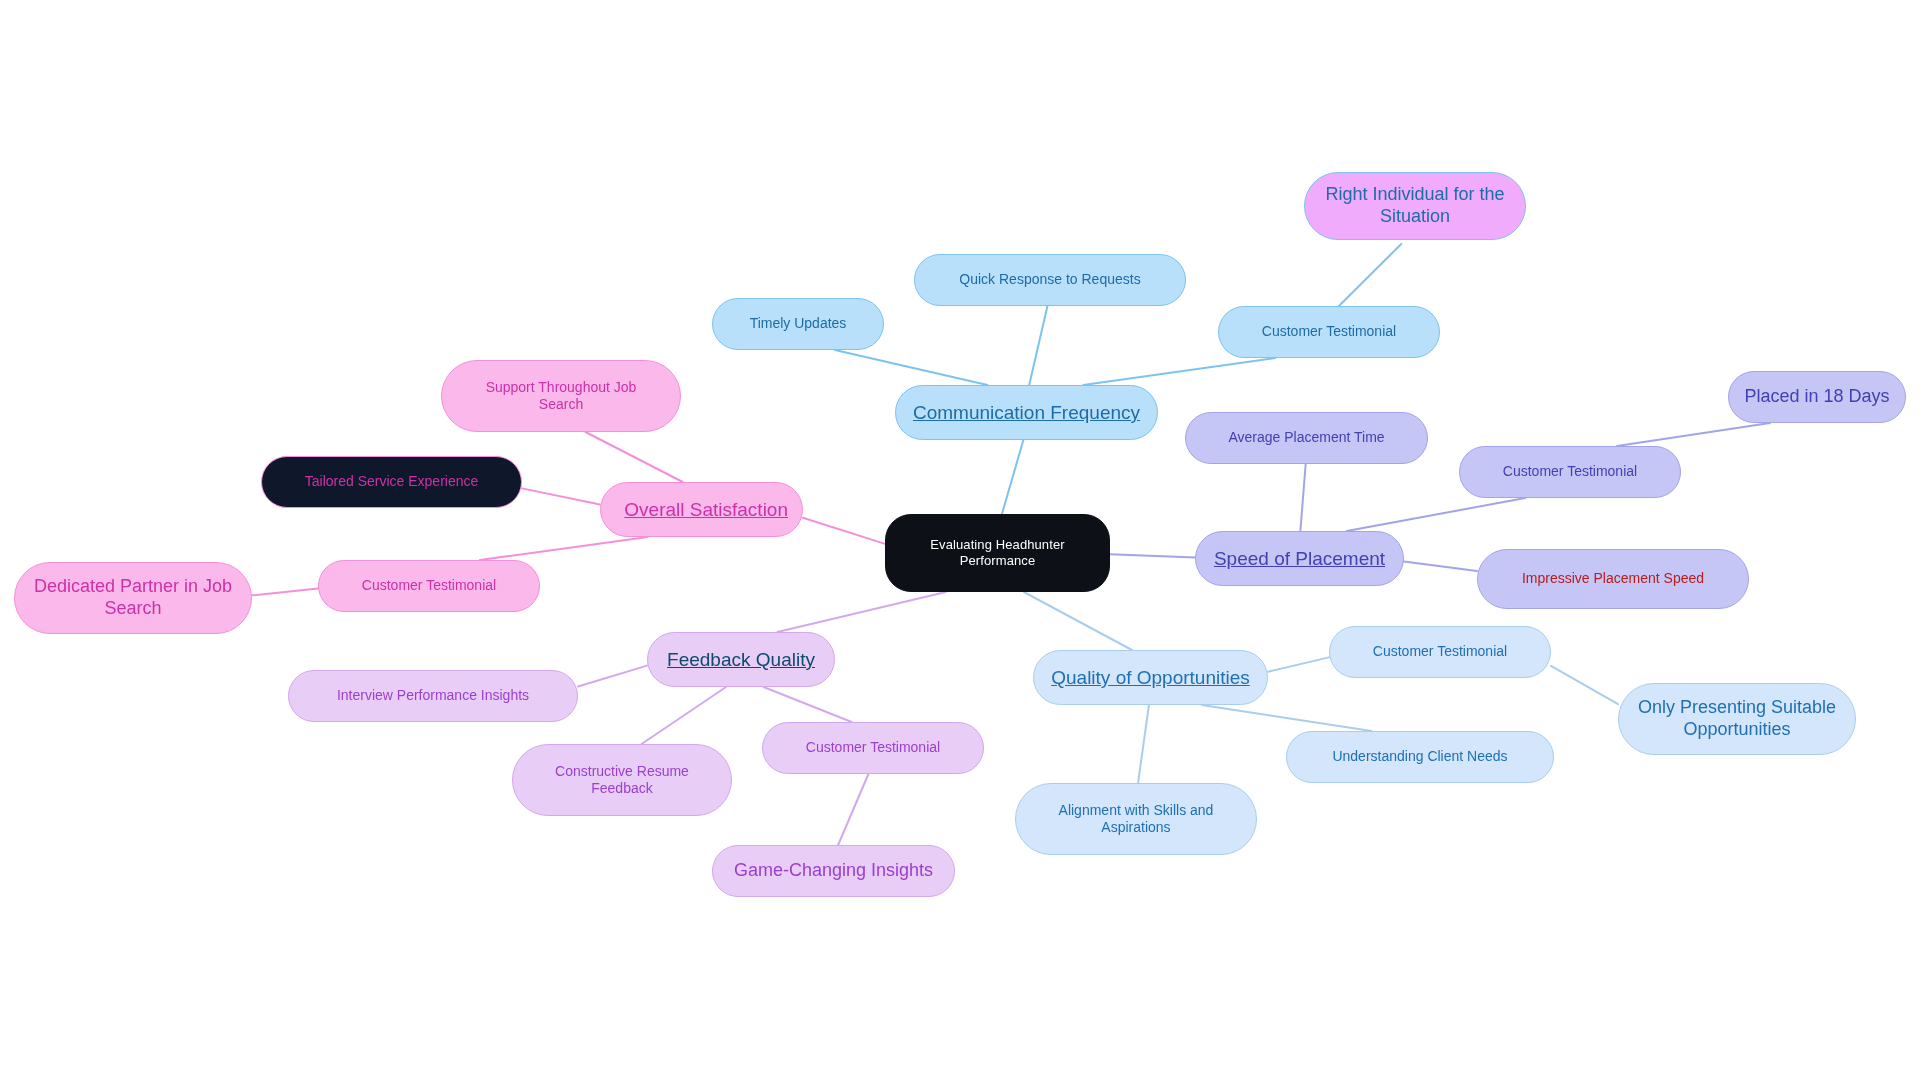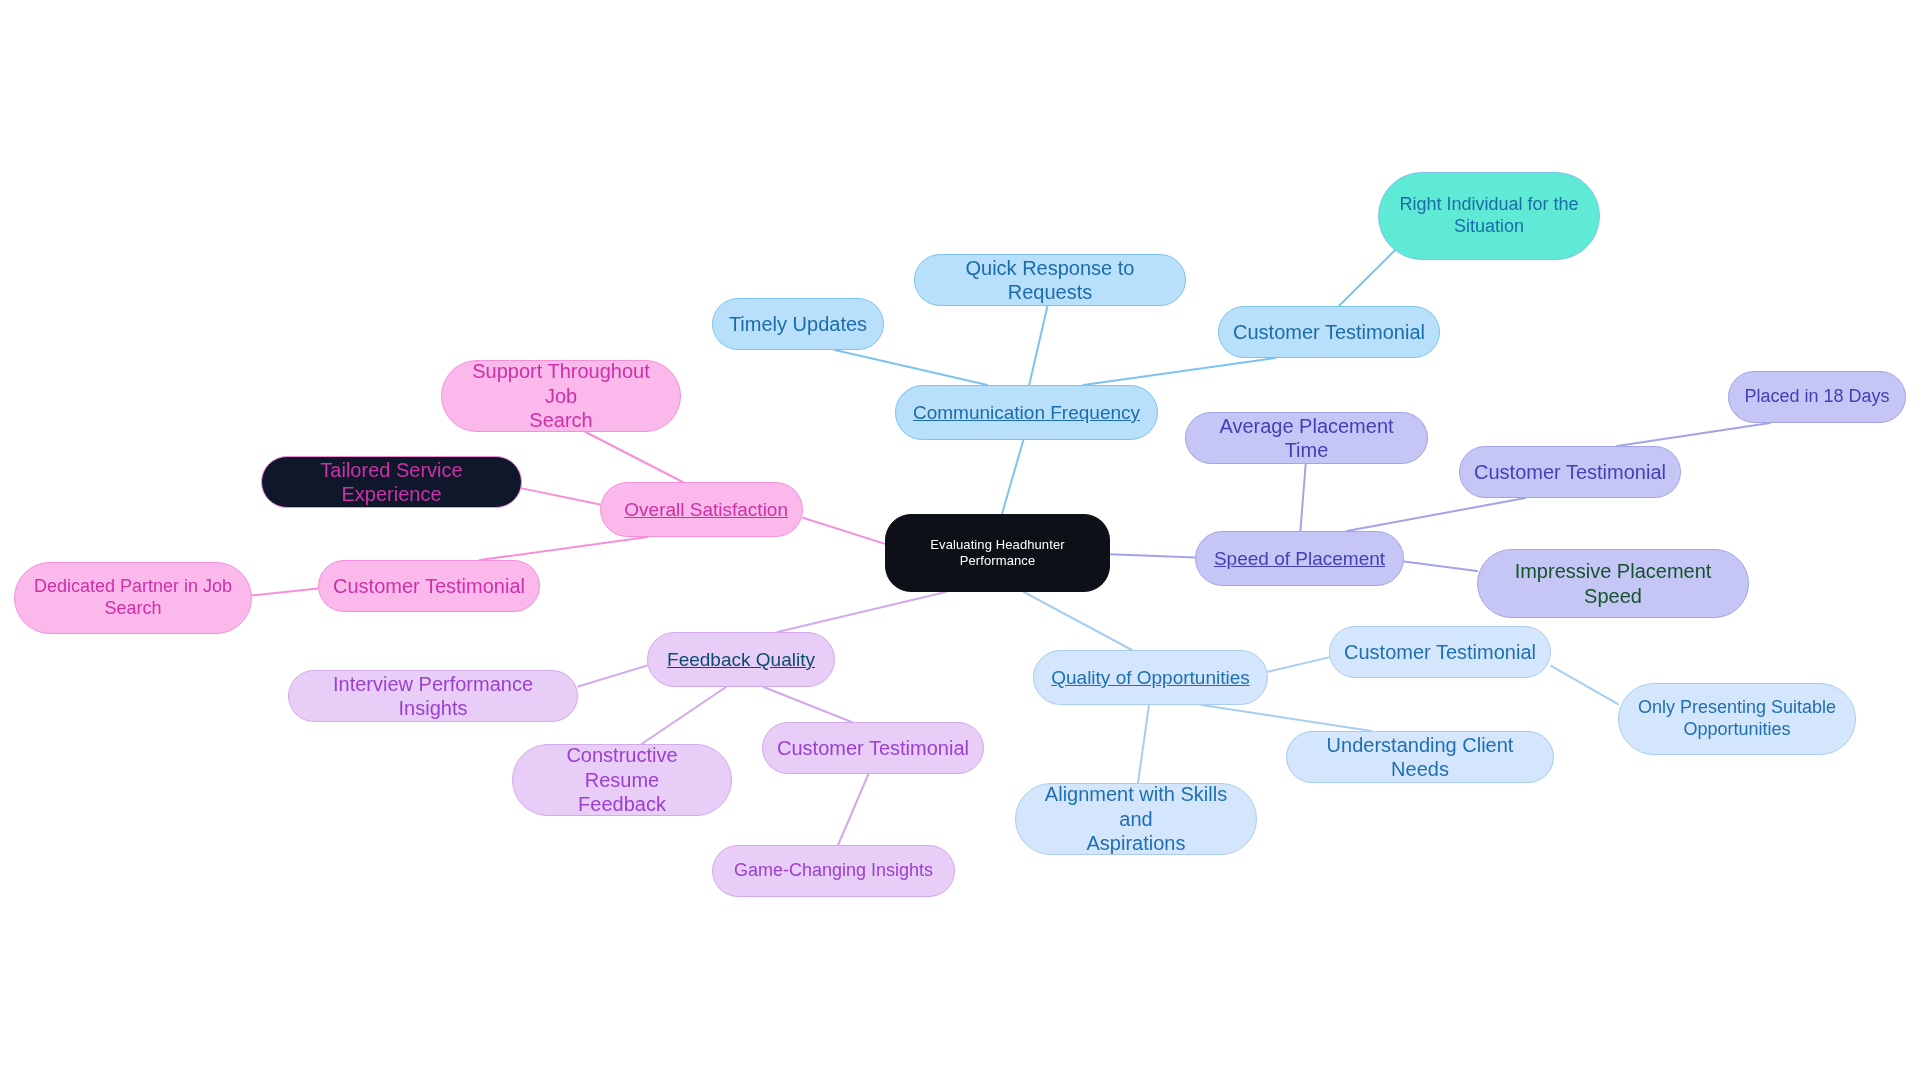--- a/index.html
+++ b/index.html
@@ -42,21 +42,21 @@
     white-space: pre-line;
     user-select: none;
   }
   .node.root {
     border-radius: 26px;
     border-width: 1px;
     font-size: 13px;
     letter-spacing: 0.1px;
   }
   .node.branch { font-size: 19px; text-decoration: underline; }
-  .node.leaf   { font-size: 20px; }
+  .node.leaf   { font-size: 14px; }
   .node.sub    { font-size: 18px; }
 </style>
 </head>
 <body>
 
 <div id="canvas">
   <svg id="edge-layer" viewBox="0 0 1920 1083" preserveAspectRatio="none" aria-hidden="true">
       <line x1="1001.9274021352313" y1="514" x2="1023.3781138790035" y2="440" stroke="#7cc3ef" stroke-width="2" stroke-linecap="round"></line>
       <line x1="987.4484463276837" y1="385" x2="834.9214689265536" y2="350" stroke="#7cc3ef" stroke-width="2" stroke-linecap="round"></line>
       <line x1="1029.1825471698114" y1="385" x2="1047.4637735849058" y2="306" stroke="#7cc3ef" stroke-width="2" stroke-linecap="round"></line>
@@ -83,26 +83,26 @@
       <line x1="647.6233660130719" y1="537" x2="479.937908496732" y2="560" stroke="#f490d9" stroke-width="2" stroke-linecap="round"></line>
       <line x1="318" y1="588.475" x2="252" y2="595.3466216216216" stroke="#f490d9" stroke-width="2" stroke-linecap="round"></line>
     </svg>
   <div id="node-layer">
       <div class="node root" style="left: 885px; top: 514px; width: 225px; height: 78px; background: rgb(13, 17, 23); color: rgb(255, 255, 255); border-color: rgb(13, 17, 23);"><span>Evaluating Headhunter
 Performance</span></div>
       <div class="node branch" style="left: 895px; top: 385px; width: 263px; height: 55px; background: rgb(185, 224, 251); color: rgb(27, 108, 168); border-color: rgb(124, 195, 239);"><span>Communication Frequency</span></div>
       <div class="node leaf" style="left: 712px; top: 298px; width: 172px; height: 52px; background: rgb(185, 224, 251); color: rgb(27, 108, 168); border-color: rgb(124, 195, 239); text-align: center;"><span>Timely Updates</span></div>
       <div class="node leaf" style="left: 914px; top: 254px; width: 272px; height: 52px; background: rgb(185, 224, 251); color: rgb(27, 108, 168); border-color: rgb(124, 195, 239);"><span>Quick Response to Requests</span></div>
       <div class="node leaf" style="left: 1218px; top: 306px; width: 222px; height: 52px; background: rgb(185, 224, 251); color: rgb(27, 108, 168); border-color: rgb(124, 195, 239);"><span>Customer Testimonial</span></div>
-      <div class="node sub" style="left: 1378px; top: 172px; width: 222px; height: 88px; background: #5eead4; color: rgb(27, 108, 168); border-color: rgb(124, 195, 239);"><span>Right Individual for the
+      <div class="node sub" style="left: 1304px; top: 172px; width: 222px; height: 68px; background: #f0abfc; color: rgb(27, 108, 168); border-color: rgb(124, 195, 239);"><span>Right Individual for the
 Situation</span></div>
       <div class="node branch" style="left: 1195px; top: 531px; width: 209px; height: 55px; background: rgb(197, 198, 245); color: rgb(67, 64, 181); border-color: rgb(163, 164, 232);"><span>Speed of Placement</span></div>
       <div class="node leaf" style="left: 1185px; top: 412px; width: 243px; height: 52px; background: rgb(197, 198, 245); color: rgb(67, 64, 181); border-color: rgb(163, 164, 232);"><span>Average Placement Time</span></div>
       <div class="node leaf" style="left: 1459px; top: 446px; width: 222px; height: 52px; background: rgb(197, 198, 245); color: rgb(67, 64, 181); border-color: rgb(163, 164, 232);"><span>Customer Testimonial</span></div>
-      <div class="node leaf" style="left: 1477px; top: 549px; width: 272px; height: 69px; background: rgb(197, 198, 245); color: #14532d; border-color: rgb(163, 164, 232);"><span>Impressive Placement Speed</span></div>
+      <div class="node leaf" style="left: 1477px; top: 549px; width: 272px; height: 60px; background: rgb(197, 198, 245); color: #b91c1c; border-color: rgb(163, 164, 232);"><span>Impressive Placement Speed</span></div>
       <div class="node sub" style="left: 1728px; top: 371px; width: 178px; height: 52px; background: rgb(197, 198, 245); color: rgb(67, 64, 181); border-color: rgb(163, 164, 232);"><span>Placed in 18 Days</span></div>
       <div class="node branch" style="left: 1033px; top: 650px; width: 235px; height: 55px; background: rgb(211, 230, 251); color: rgb(31, 111, 178); border-color: rgb(169, 205, 238);"><span>Quality of Opportunities</span></div>
       <div class="node leaf" style="left: 1329px; top: 626px; width: 222px; height: 52px; background: rgb(211, 230, 251); color: rgb(31, 111, 178); border-color: rgb(169, 205, 238);"><span>Customer Testimonial</span></div>
       <div class="node leaf" style="left: 1286px; top: 731px; width: 268px; height: 52px; background: rgb(211, 230, 251); color: rgb(31, 111, 178); border-color: rgb(169, 205, 238);"><span>Understanding Client Needs</span></div>
       <div class="node leaf" style="left: 1015px; top: 783px; width: 242px; height: 72px; background: rgb(211, 230, 251); color: rgb(31, 111, 178); border-color: rgb(169, 205, 238);"><span>Alignment with Skills and
 Aspirations</span></div>
       <div class="node sub" style="left: 1618px; top: 683px; width: 238px; height: 72px; background: rgb(211, 230, 251); color: rgb(31, 111, 178); border-color: rgb(169, 205, 238);"><span>Only Presenting Suitable
 Opportunities</span></div>
       <div class="node branch" style="left: 647px; top: 632px; width: 188px; height: 55px; background: rgb(232, 205, 247); color: #0c4a6e; border-color: rgb(211, 168, 236);"><span>Feedback Quality</span></div>
       <div class="node leaf" style="left: 288px; top: 670px; width: 290px; height: 52px; background: rgb(232, 205, 247); color: rgb(155, 63, 207); border-color: rgb(211, 168, 236);"><span>Interview Performance Insights</span></div>

